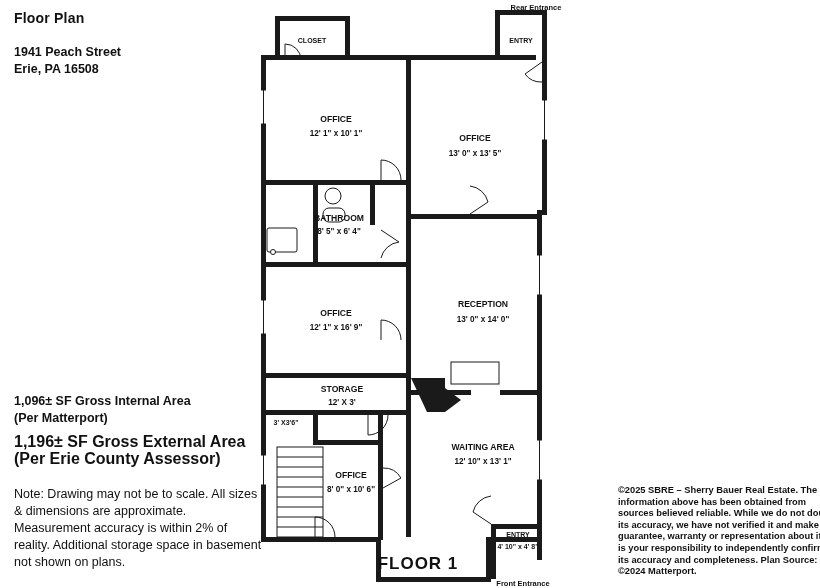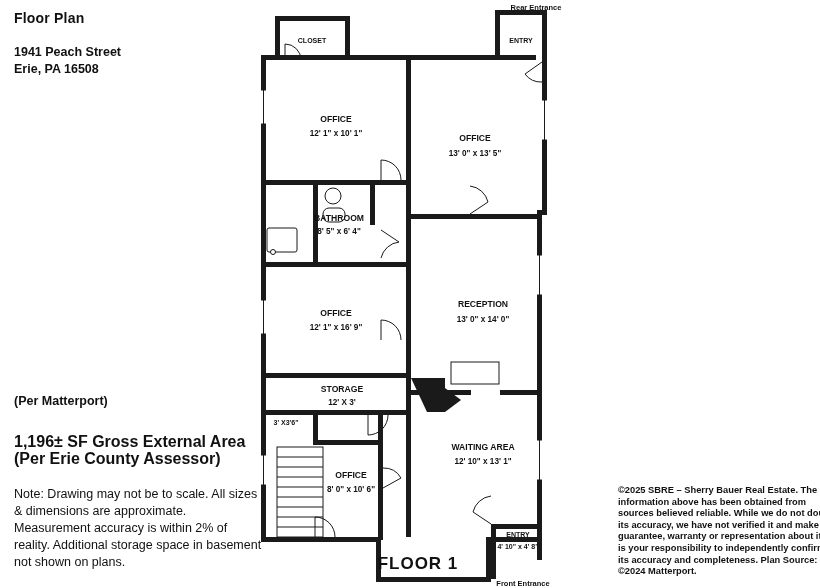--- a/index.html
+++ b/index.html
@@ -61,20 +61,21 @@
 <body>
 
 <div class="abs" id="title">Floor Plan</div>
 
 <div class="abs" id="addr">
   <div>1941 Peach Street</div>
   <div>Erie, PA 16508</div>
 </div>
 
 <div class="abs" id="area1">
+  <div>1,096± SF Gross Internal Area</div>
   <div>(Per Matterport)</div>
 </div>
 
 <div class="abs" id="area2">
   <div>1,196± SF Gross External Area</div>
   <div>(Per Erie County Assessor)</div>
 </div>
 
 <div class="abs" id="note">Note: Drawing may not be to scale. All sizes &amp; dimensions are approximate. Measurement accuracy is within 2% of reality. Additional storage space in basement not shown on plans.</div>
 

